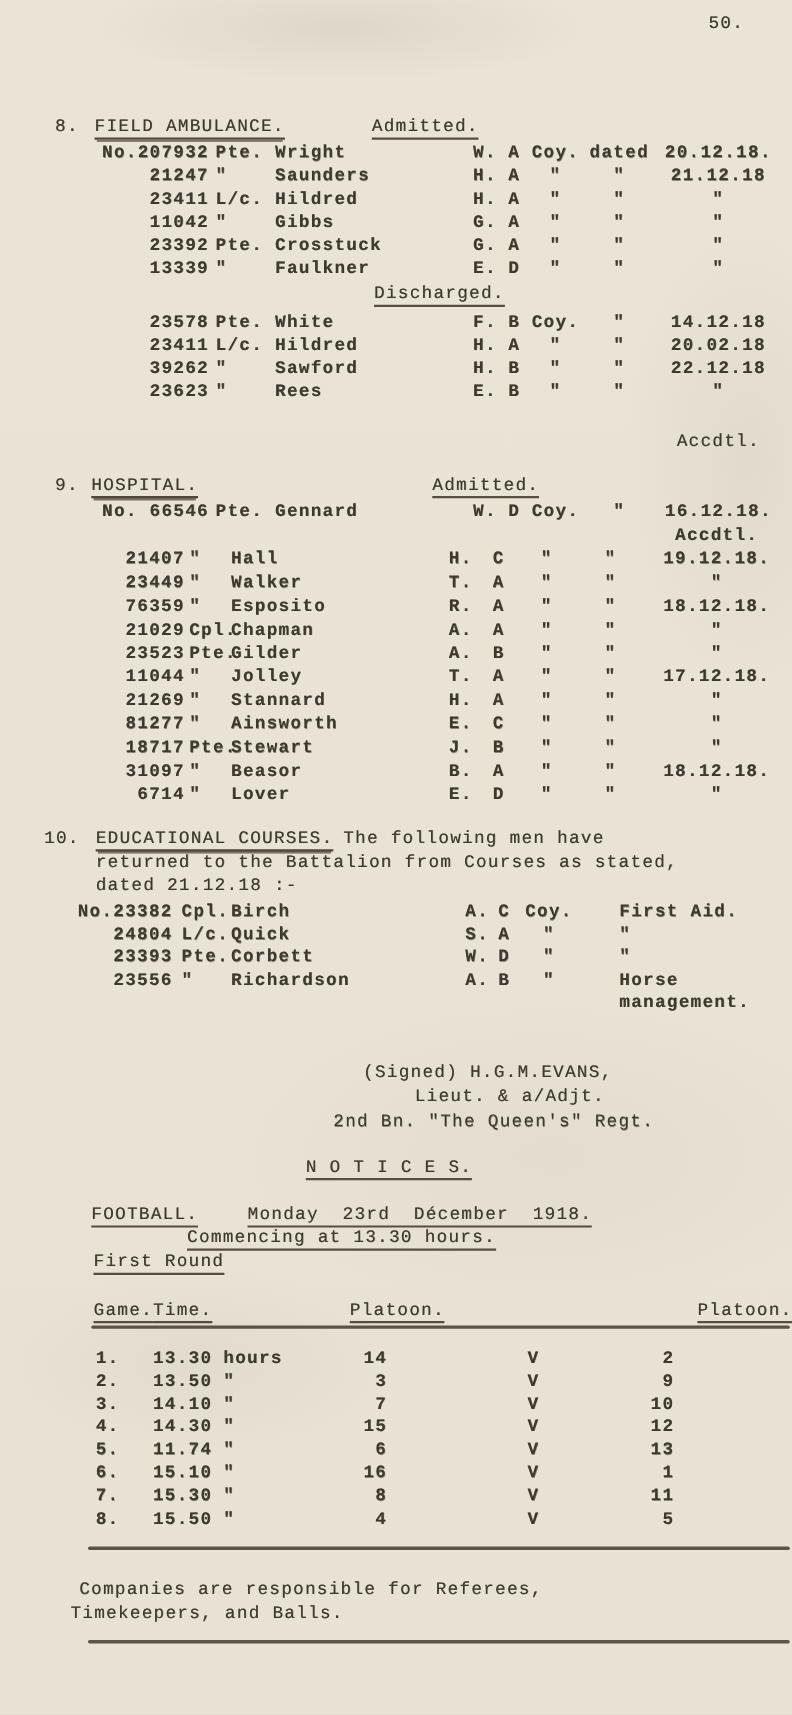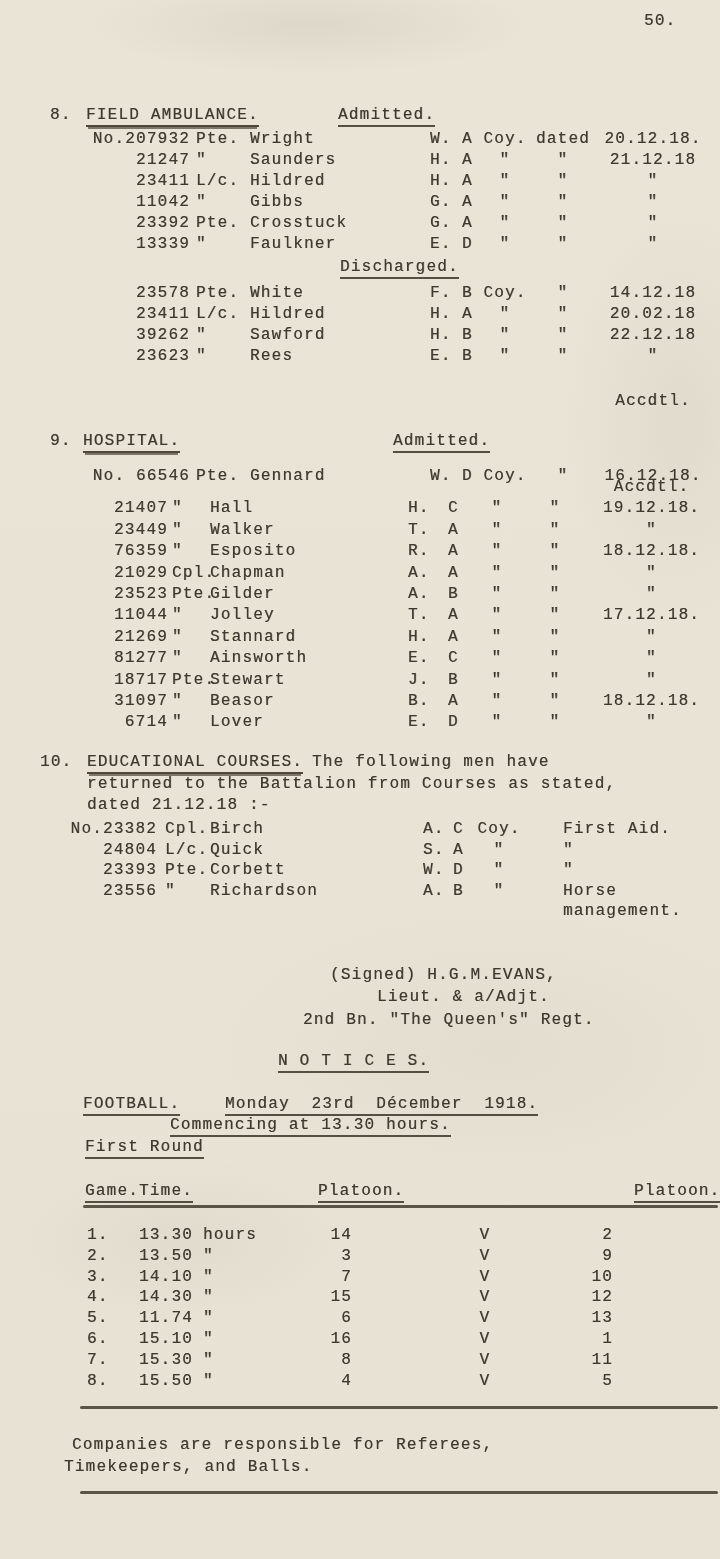--- a/index.html
+++ b/index.html
@@ -16,21 +16,21 @@
     overflow:hidden;
     font-family:"Liberation Mono","DejaVu Sans Mono",monospace;
     font-size:16px;
     letter-spacing:1.2px;
     color:#3e392f;
     text-shadow:0.4px 0.3px 0.5px rgba(62,56,44,0.55);
   }
   .line{position:absolute;left:0;width:720px;height:20px;}
   .c{position:absolute;top:0;white-space:pre;}
   .rows{position:absolute;left:0;width:720px;}
-  .row{position:relative;height:21px;}
+  .row{position:relative;height:21px;font-weight:bold;}
   .u{display:inline-block;border-bottom:2px solid rgba(64,58,45,0.88);padding-bottom:1px;}
   .u2{display:inline-block;border-bottom:2px solid rgba(64,58,45,0.92);box-shadow:0 4px 0 -2px rgba(64,58,45,0.65);padding-bottom:1px;}
   .rule{position:absolute;height:3px;background:rgba(66,60,47,0.85);border-radius:2px;}
   
   .g-fa .no   {left:60px;width:130px;text-align:right;}
   .g-fa .rank {left:196px;}
   .g-fa .name {left:250px;}
   .g-fa .init {left:430px;}
   .g-fa .coyl {left:462px;}
   .g-fa .coy  {left:478px;width:54px;text-align:center;}
@@ -194,21 +194,21 @@
   <div class="line" style="top:392px">
     <span class="c" style="left:588px;width:130px;text-align:center">Accdtl.</span>
   </div>
 
   <div class="line" style="top:432px">
     <span class="c" style="left:50px">9.</span>
     <span class="c u2" style="left:83px">HOSPITAL.</span>
     <span class="c u" style="left:393px">Admitted.</span>
   </div>
 
-  <div class="rows g-fa" style="top:467px">
+  <div class="rows g-fa" style="top:456px">
     <div class="row">
       <span class="c no">No. 66546</span>
       <span class="c rank">Pte.</span>
       <span class="c name">Gennard</span>
       <span class="c init">W.</span>
       <span class="c coyl">D</span>
       <span class="c coy">Coy.</span>
       <span class="c dated">"</span>
       <span class="c date">16.12.18.</span>
     </div>

